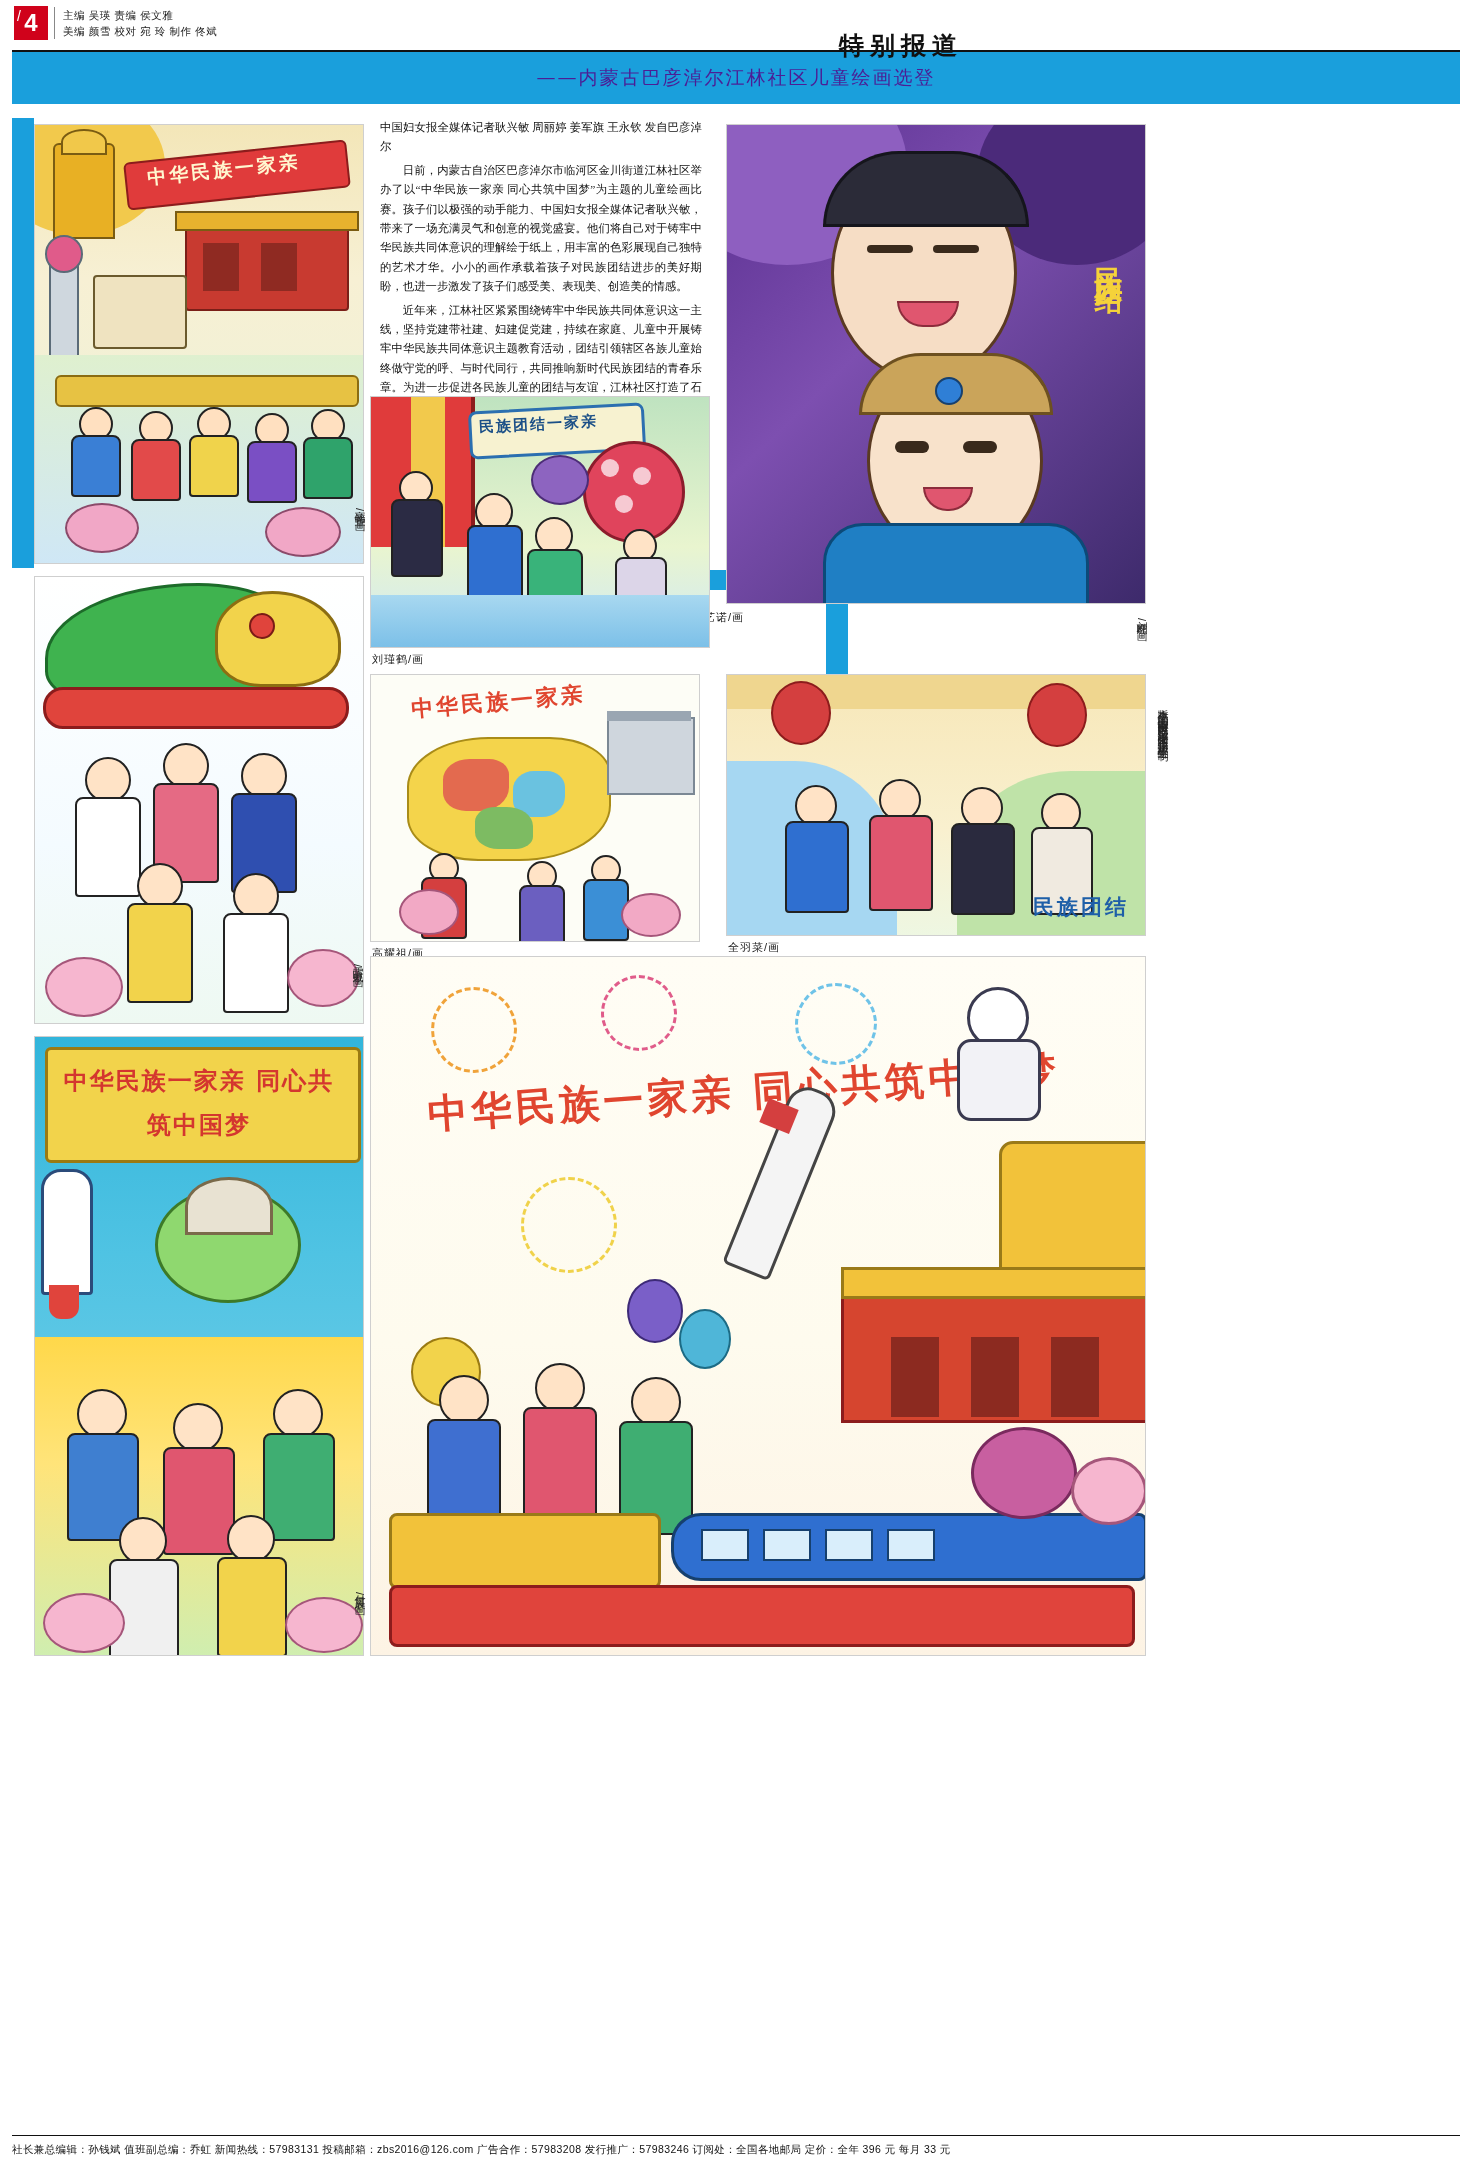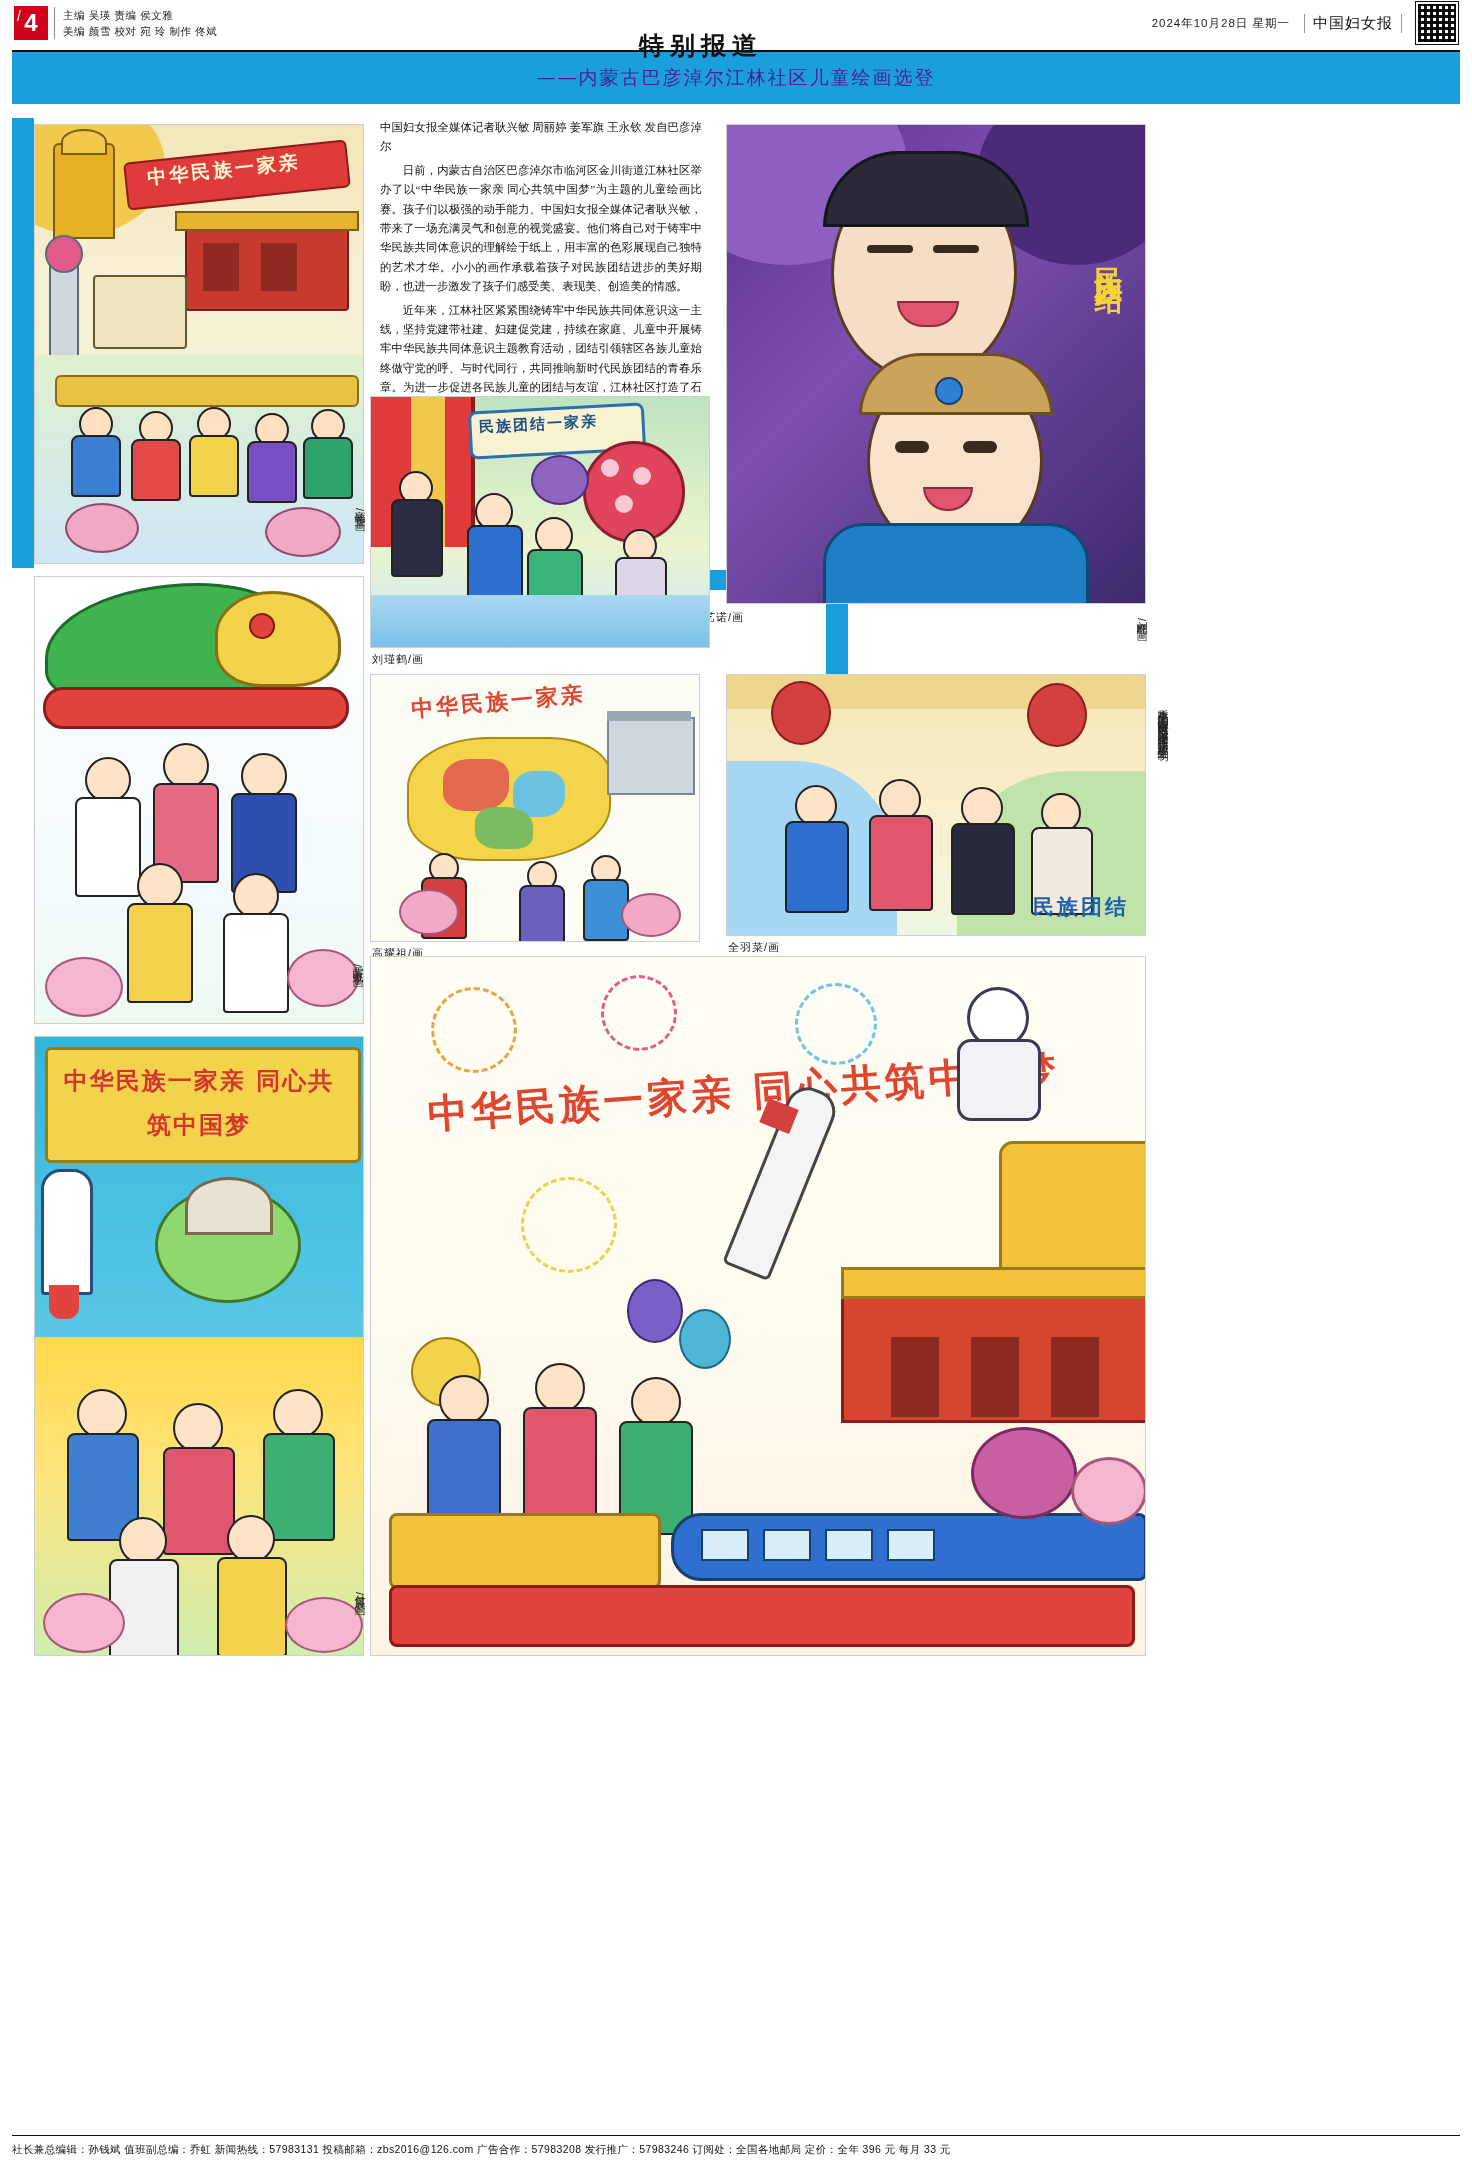--- a/index.html
+++ b/index.html
@@ -234,25 +234,20 @@
         <span class="slash">/</span>
         <span>4</span>
       </div>
       <div class="credits">
         <div>主编 吴瑛   责编 侯文雅</div>
         <div>美编 颜雪   校对 宛 玲   制作 佟斌</div>
       </div>
     </div>
     <div class="mh-center">
       <div class="section-title">特别报道</div>
-    </div>
-    <div class="mh-right">
-      <div class="mh-date">2024年10月28日   星期一</div>
-      <div class="paper-name">中国妇女报</div>
-      <div class="qr"></div>
     </div>
   </div>
 
   <div class="subbar">
     <div class="subbar-text">——内蒙古巴彦淖尔江林社区儿童绘画选登</div>
   </div>
 
   <div class="content">
 
     <div class="blue-block" style="left:0px;top:0px;width:22px;height:450px;"></div>

